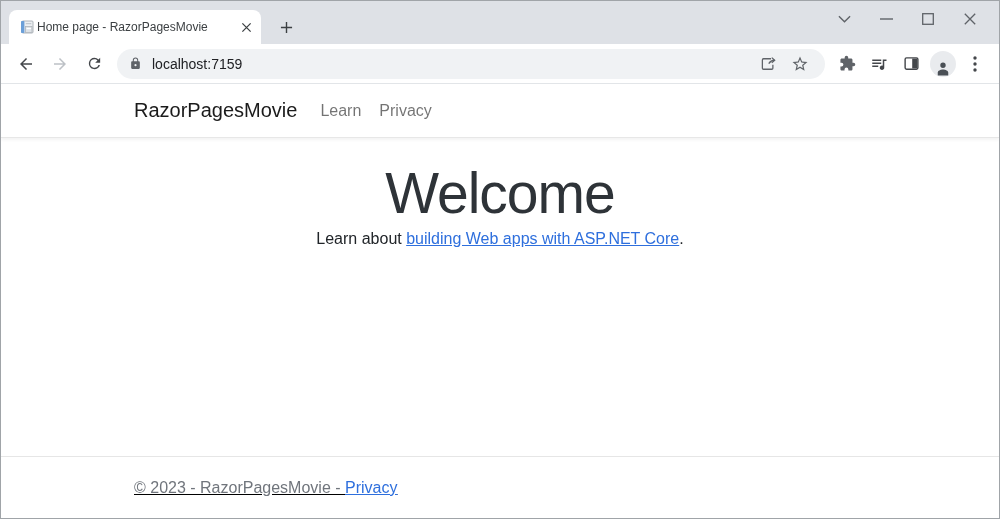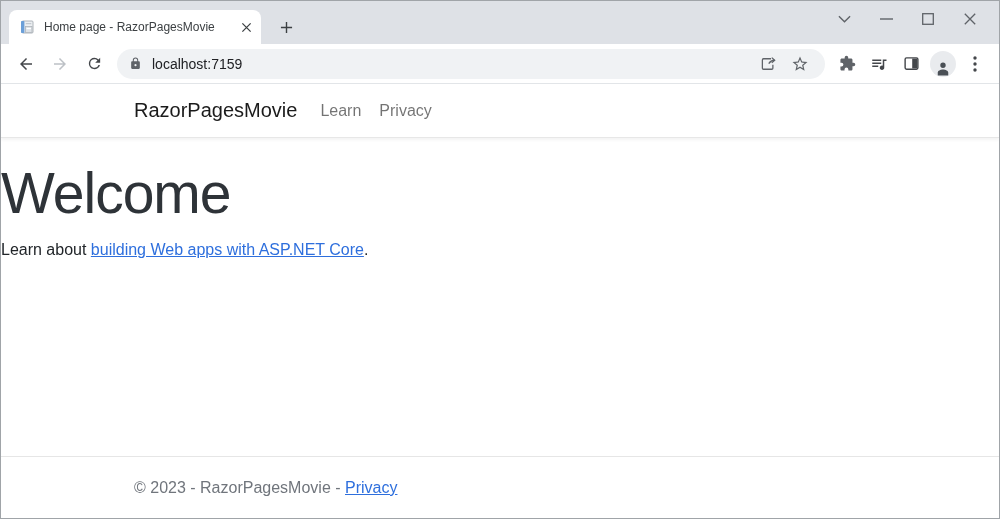--- a/index.html
+++ b/index.html
@@ -17,21 +17,21 @@
   
   .tabstrip { height: 43px; position: relative; background: #dee1e6; flex: 0 0 auto; }
   .tab {
     position: absolute; left: 8px; top: 9px;
     width: 252px; height: 34px;
     background: #ffffff; border-radius: 8px 8px 0 0;
     display: flex; align-items: center; padding: 0 6px 0 10px;
   }
   .favicon { width: 16px; height: 16px; flex: 0 0 auto; }
   .tab-title {
-    flex: 1; margin-left: 9px; font-size: 12px; color: #3c4043;
+    flex: 1; margin-left: 2px; font-size: 12px; color: #3c4043;
     white-space: nowrap; overflow: hidden;
   }
   .tab-close { width: 18px; height: 18px; border-radius: 50%; display: flex;
     align-items: center; justify-content: center; cursor: pointer; flex: 0 0 auto; }
   .newtab-btn {
     position: absolute; left: 272px; top: 13px; width: 26px; height: 26px;
     border-radius: 50%; display: flex; align-items: center; justify-content: center;
     cursor: pointer;
   }
   .win-controls {
@@ -73,31 +73,31 @@
     box-shadow: 0 2px 3px rgba(0,0,0,0.05);
     display: flex; align-items: center;
   }
   .container { width: 732px; margin: 4px auto; }
   .navbar-inner { display: flex; align-items: center; }
   .brand { font-size: 20px; color: #1b1b1b; text-decoration: none; cursor: pointer; }
   .nav-links { display: flex; list-style: none; margin-left: 14px; }
   .nav-link { font-size: 16px; color: rgba(0,0,0,0.55); text-decoration: none;
     padding: 0 9px; cursor: pointer; }
 
-  .main { flex: 1 1 auto; text-align: left; }
+  .main { flex: 1 1 auto; text-align: center; }
   .welcome {
     margin-top: 22px; font-size: 57px; font-weight: 300;
     color: #2e3338; letter-spacing: -1px;
   }
-  .intro { margin-top: 15px; font-size: 16px; color: #212529; }
+  .intro { margin-top: 4px; font-size: 16px; color: #212529; }
   a.body-link { text-decoration: underline; cursor: pointer; }
 
   .site-footer {
     flex: 0 0 auto; height: 62px; border-top: 1px solid #e6e6e6;
-    display: flex; align-items: center; background: #fff;
+    display: flex; align-items: center; background: #fff; text-decoration: underline;
   }
   .footer-text { font-size: 16px; color: #70757c; }
   .footer-text a { text-decoration: underline; cursor: pointer; }
 </style>
 </head>
 <body>
 
 <div class="window">
 
   <div class="tabstrip">

